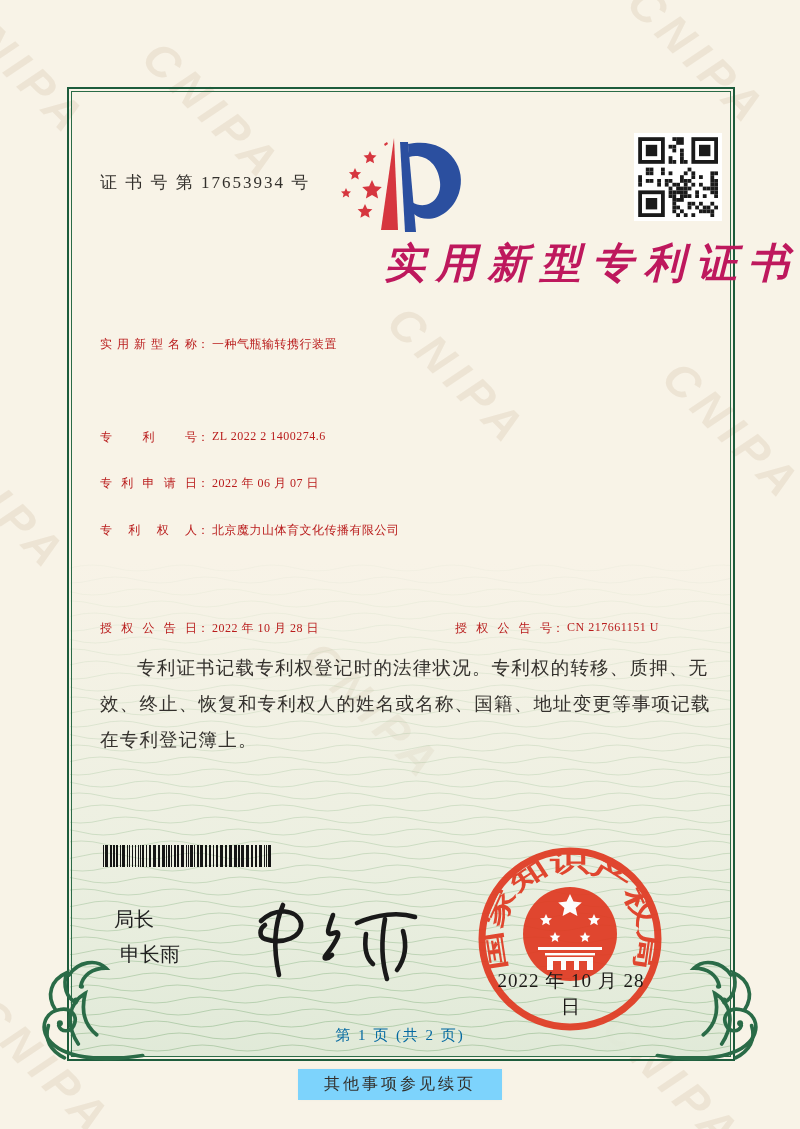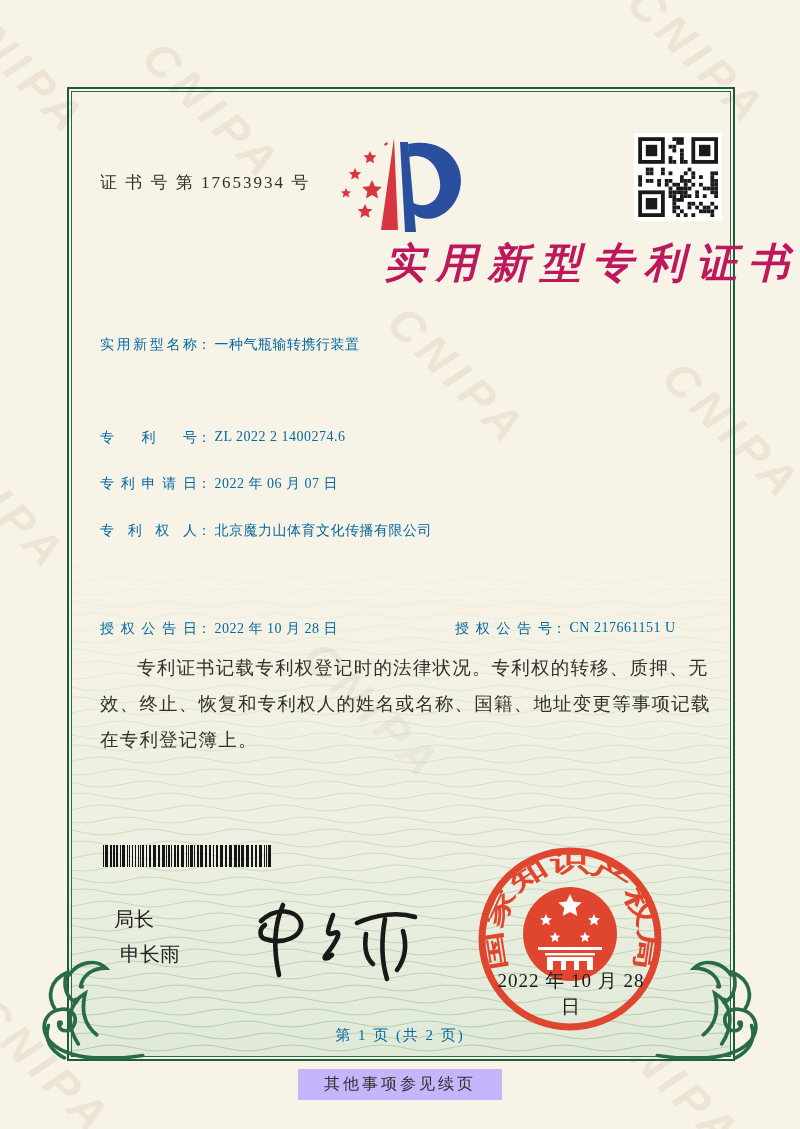--- a/index.html
+++ b/index.html
@@ -14,21 +14,21 @@
   
   .border-outer{position:absolute;left:67px;top:87px;width:664px;height:970px;
       border:2px solid #1d5c3c;}
   .border-inner{position:absolute;inset:2px;border:1px solid #2a6b47;}
   
   .cert-no{position:absolute;left:100px;top:131px;font-size:17px;letter-spacing:2px;color:#33302c;margin-top:40px;}
   
   .title{position:absolute;left:0;right:0;top:236px;text-align:right;font-size:41px;
       font-weight:bold;letter-spacing:11px;color:#be185d;font-style:italic;}
   
-  .frow{position:absolute;left:100px;font-size:14px;color:#0369a1;}
+  .frow{position:absolute;left:100px;font-size:12px;color:#b91c1c;}
   .flabel{display:inline-block;width:97px;text-align:justify;text-align-last:justify;vertical-align:top;}
   .fcolon{vertical-align:top;}
   .fvalue{display:inline-block;max-width:496px;vertical-align:top;letter-spacing:0.5px;}
   .pair2{position:absolute;left:355px;top:0;white-space:nowrap;}
   
   .paras{position:absolute;left:100px;top:650px;width:618px;font-size:18.5px;
       line-height:36px;letter-spacing:1.2px;color:#33302c;}
   .paras p{margin:0;text-indent:2em;}
   
   .barcode{position:absolute;left:103px;top:845px;}
@@ -39,21 +39,21 @@
       font-family:"Liberation Sans","DejaVu Sans",sans-serif;color:#222;}
   .sig{position:absolute;left:245px;top:893px;}
   
   .seal{position:absolute;left:475px;top:844px;}
   .seal-date{position:absolute;left:488px;top:968px;width:166px;text-align:center;
       font-size:19px;color:#1c1a18;letter-spacing:1px;}
   
   .page-ind{position:absolute;left:0;right:0;top:1026px;text-align:center;font-size:15px;
       letter-spacing:2px;color:#0369a1;}
   .cont-box{position:absolute;left:50%;top:1069px;transform:translateX(-50%);
-      background:#c4b5fd;padding:5px 26px;font-size:16px;letter-spacing:3px;color:#33302c;
+      background:#7dd3fc;padding:5px 26px;font-size:16px;letter-spacing:3px;color:#33302c;
       box-shadow:0 0 4px rgba(0,0,0,0.03);}
   .waves{position:absolute;left:70px;top:560px;}
   .qr{position:absolute;left:634px;top:133px;}
   .logo{position:absolute;left:336px;top:132px;}
   .fl{position:absolute;}
 </style>
 </head>
 <body>
 
 <div class="page">

